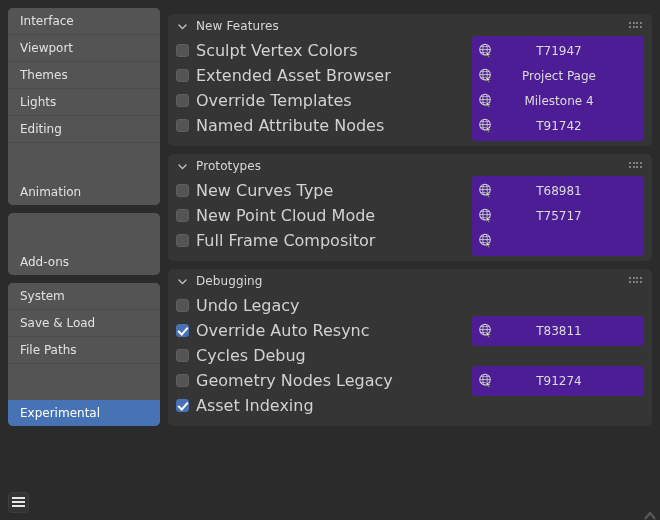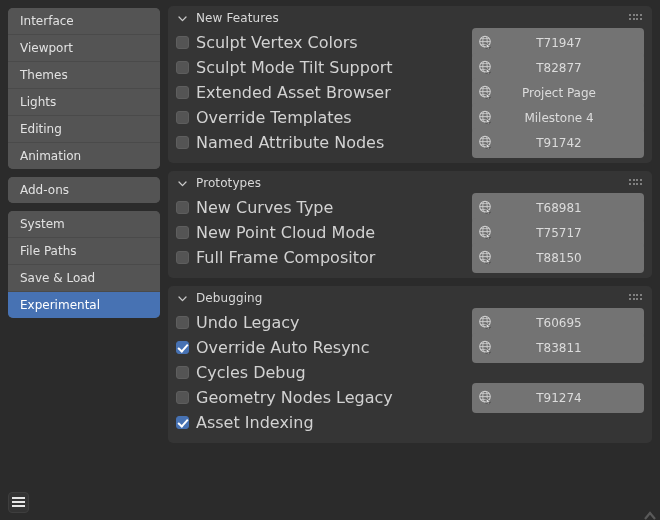--- a/index.html
+++ b/index.html
@@ -43,30 +43,30 @@
     line-height: 26px;
     padding-left: 12px;
     font-size: 12px;
     color: #e2e2e2;
     background: #545454;
     border-bottom: 1px solid #4a4a4a;
     cursor: pointer;
     white-space: nowrap;
     overflow: hidden;
   }
-  .nav-item:last-child { border-bottom: none; }
+  .nav-item:last-child { border-bottom: none; margin-top: 36px; }
   .nav-item.selected {
     background: #4772b3;
     color: #ffffff;
   }
 
   
   .main {
     flex: 1;
-    padding: 6px 8px 0 8px;
+    padding: 14px 8px 0 8px;
     box-sizing: border-box;
     background: #2b2b2b;
     height: 100%;
   }
   .panel {
     background: #353535;
     border-radius: 5px;
     margin-bottom: 8px;
     padding-bottom: 8px;
     overflow: hidden;
@@ -150,21 +150,21 @@
     font-size: 16px;
     color: #d2d2d2;
     white-space: nowrap;
     cursor: default;
   }
   .linkbtn {
     position: absolute;
     right: 0;
     width: 172px;
     height: 30px;
-    background: #737373;
+    background: #4c1d95;
     border-radius: 4px;
     display: flex;
     align-items: center;
     cursor: pointer;
   }
   .globe {
     width: 20px; height: 17px;
     margin-left: 4px;
     flex: 0 0 auto;
     display: flex;
@@ -230,22 +230,22 @@
           <div class="nav-item"><span>Themes</span></div>
           <div class="nav-item"><span>Lights</span></div>
           <div class="nav-item"><span>Editing</span></div>
           <div class="nav-item"><span>Animation</span></div>
         </div>
         <div class="nav-group">
           <div class="nav-item"><span>Add-ons</span></div>
         </div>
         <div class="nav-group">
           <div class="nav-item"><span>System</span></div>
+          <div class="nav-item"><span>Save &amp; Load</span></div>
           <div class="nav-item"><span>File Paths</span></div>
-          <div class="nav-item"><span>Save &amp; Load</span></div>
           <div class="nav-item selected"><span>Experimental</span></div>
         </div>
       </div>
 
     <div class="main" id="main">
         <div class="panel">
           <div class="panel-header">
             <span class="chev">
               <svg width="11" height="11" viewBox="0 0 11 11">
                 <path d="M2 4 L5.5 7.6 L9 4" fill="none" stroke="#c9c9c9" stroke-width="1.3" stroke-linecap="round" stroke-linejoin="round"></path>
@@ -274,39 +274,20 @@
                   <svg width="16" height="15" viewBox="0 0 16 15">
                     <circle cx="7" cy="6.6" r="5.3" fill="none" stroke="#cfcfcf" stroke-width="1.05"></circle>
                     <ellipse cx="7" cy="6.6" rx="2.2" ry="5.3" fill="none" stroke="#cfcfcf" stroke-width="0.9"></ellipse>
                     <line x1="1.8" y1="6.6" x2="12.2" y2="6.6" stroke="#cfcfcf" stroke-width="0.9"></line>
                     <line x1="2.6" y1="3.6" x2="11.4" y2="3.6" stroke="#cfcfcf" stroke-width="0.75"></line>
                     <line x1="2.6" y1="9.6" x2="11.4" y2="9.6" stroke="#cfcfcf" stroke-width="0.75"></line>
                     <path d="M8.2 8.4 L8.2 14 L9.7 12.4 L10.7 14.4 L11.6 13.9 L10.6 12.1 L12.7 12.1 Z" fill="#dedede" stroke="#353535" stroke-width="0.55"></path>
                   </svg>
                 </span>
                 <span class="link-text">T71947</span>
-              </div>
-            </div>
-            <div class="row">
-              <div class="row-left">
-                <span class="cb"></span>
-                <span class="row-label">Sculpt Mode Tilt Support</span>
-              </div>
-              <div class="linkbtn">
-                <span class="globe">
-                  <svg width="16" height="15" viewBox="0 0 16 15">
-                    <circle cx="7" cy="6.6" r="5.3" fill="none" stroke="#cfcfcf" stroke-width="1.05"></circle>
-                    <ellipse cx="7" cy="6.6" rx="2.2" ry="5.3" fill="none" stroke="#cfcfcf" stroke-width="0.9"></ellipse>
-                    <line x1="1.8" y1="6.6" x2="12.2" y2="6.6" stroke="#cfcfcf" stroke-width="0.9"></line>
-                    <line x1="2.6" y1="3.6" x2="11.4" y2="3.6" stroke="#cfcfcf" stroke-width="0.75"></line>
-                    <line x1="2.6" y1="9.6" x2="11.4" y2="9.6" stroke="#cfcfcf" stroke-width="0.75"></line>
-                    <path d="M8.2 8.4 L8.2 14 L9.7 12.4 L10.7 14.4 L11.6 13.9 L10.6 12.1 L12.7 12.1 Z" fill="#dedede" stroke="#353535" stroke-width="0.55"></path>
-                  </svg>
-                </span>
-                <span class="link-text">T82877</span>
               </div>
             </div>
             <div class="row">
               <div class="row-left">
                 <span class="cb"></span>
                 <span class="row-label">Extended Asset Browser</span>
               </div>
               <div class="linkbtn">
                 <span class="globe">
                   <svg width="16" height="15" viewBox="0 0 16 15">
@@ -428,21 +409,20 @@
                 <span class="globe">
                   <svg width="16" height="15" viewBox="0 0 16 15">
                     <circle cx="7" cy="6.6" r="5.3" fill="none" stroke="#cfcfcf" stroke-width="1.05"></circle>
                     <ellipse cx="7" cy="6.6" rx="2.2" ry="5.3" fill="none" stroke="#cfcfcf" stroke-width="0.9"></ellipse>
                     <line x1="1.8" y1="6.6" x2="12.2" y2="6.6" stroke="#cfcfcf" stroke-width="0.9"></line>
                     <line x1="2.6" y1="3.6" x2="11.4" y2="3.6" stroke="#cfcfcf" stroke-width="0.75"></line>
                     <line x1="2.6" y1="9.6" x2="11.4" y2="9.6" stroke="#cfcfcf" stroke-width="0.75"></line>
                     <path d="M8.2 8.4 L8.2 14 L9.7 12.4 L10.7 14.4 L11.6 13.9 L10.6 12.1 L12.7 12.1 Z" fill="#dedede" stroke="#353535" stroke-width="0.55"></path>
                   </svg>
                 </span>
-                <span class="link-text">T88150</span>
               </div>
             </div>
           </div>
         </div>
         <div class="panel">
           <div class="panel-header">
             <span class="chev">
               <svg width="11" height="11" viewBox="0 0 11 11">
                 <path d="M2 4 L5.5 7.6 L9 4" fill="none" stroke="#c9c9c9" stroke-width="1.3" stroke-linecap="round" stroke-linejoin="round"></path>
               </svg>
@@ -457,33 +437,20 @@
               <i></i>
               <i></i>
               <i></i>
             </span>
           </div>
           <div class="rows">
             <div class="row">
               <div class="row-left">
                 <span class="cb"></span>
                 <span class="row-label">Undo Legacy</span>
-              </div>
-              <div class="linkbtn">
-                <span class="globe">
-                  <svg width="16" height="15" viewBox="0 0 16 15">
-                    <circle cx="7" cy="6.6" r="5.3" fill="none" stroke="#cfcfcf" stroke-width="1.05"></circle>
-                    <ellipse cx="7" cy="6.6" rx="2.2" ry="5.3" fill="none" stroke="#cfcfcf" stroke-width="0.9"></ellipse>
-                    <line x1="1.8" y1="6.6" x2="12.2" y2="6.6" stroke="#cfcfcf" stroke-width="0.9"></line>
-                    <line x1="2.6" y1="3.6" x2="11.4" y2="3.6" stroke="#cfcfcf" stroke-width="0.75"></line>
-                    <line x1="2.6" y1="9.6" x2="11.4" y2="9.6" stroke="#cfcfcf" stroke-width="0.75"></line>
-                    <path d="M8.2 8.4 L8.2 14 L9.7 12.4 L10.7 14.4 L11.6 13.9 L10.6 12.1 L12.7 12.1 Z" fill="#dedede" stroke="#353535" stroke-width="0.55"></path>
-                  </svg>
-                </span>
-                <span class="link-text">T60695</span>
               </div>
             </div>
             <div class="row">
               <div class="row-left">
                 <span class="cb on"></span>
                 <span class="row-label">Override Auto Resync</span>
               </div>
               <div class="linkbtn">
                 <span class="globe">
                   <svg width="16" height="15" viewBox="0 0 16 15">

